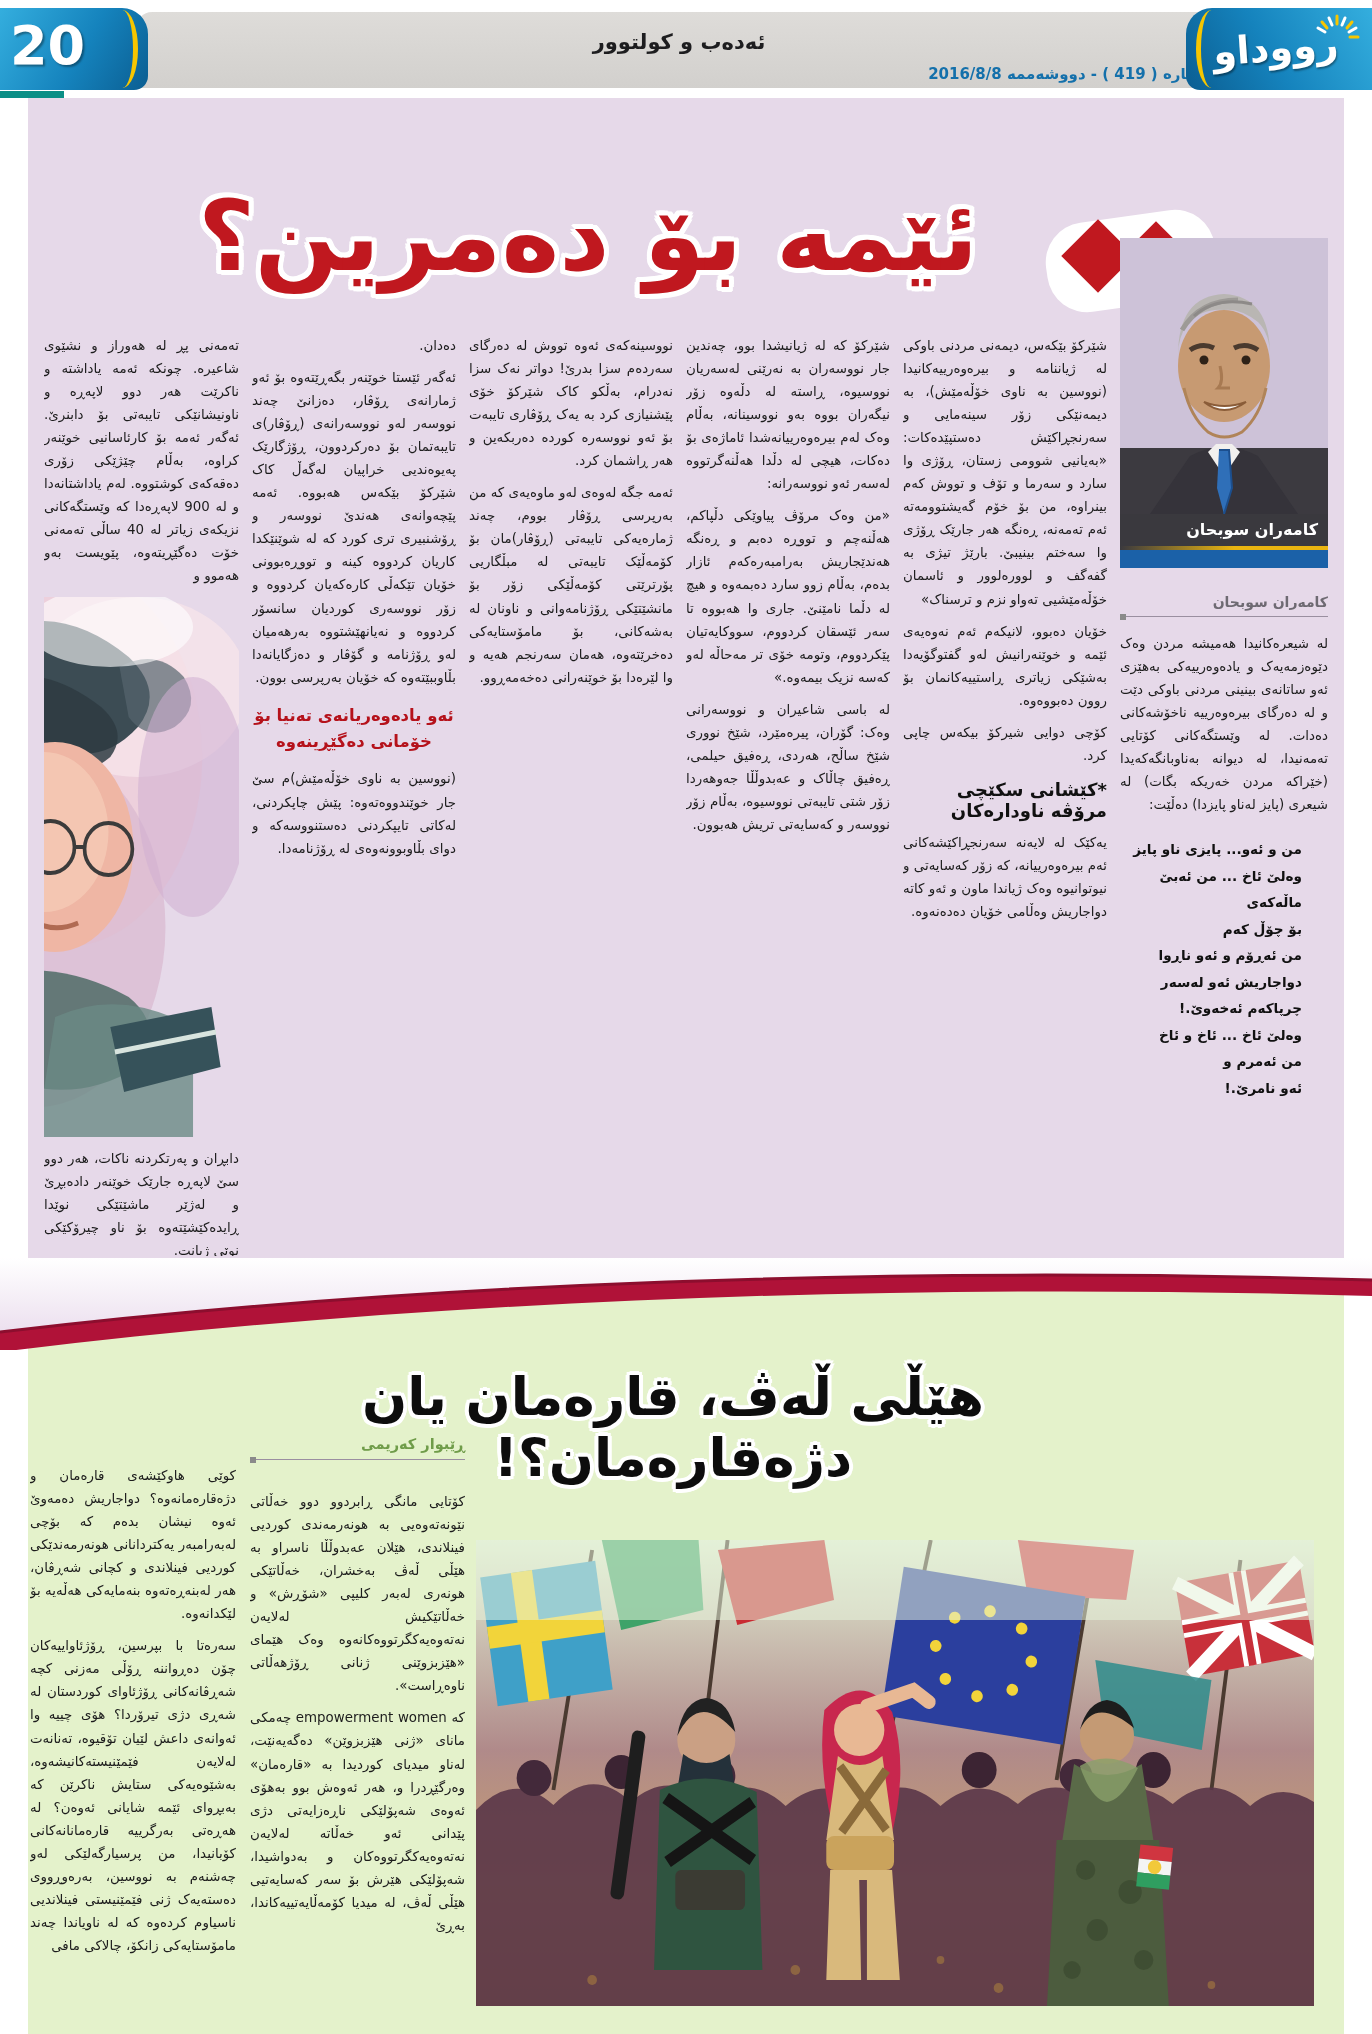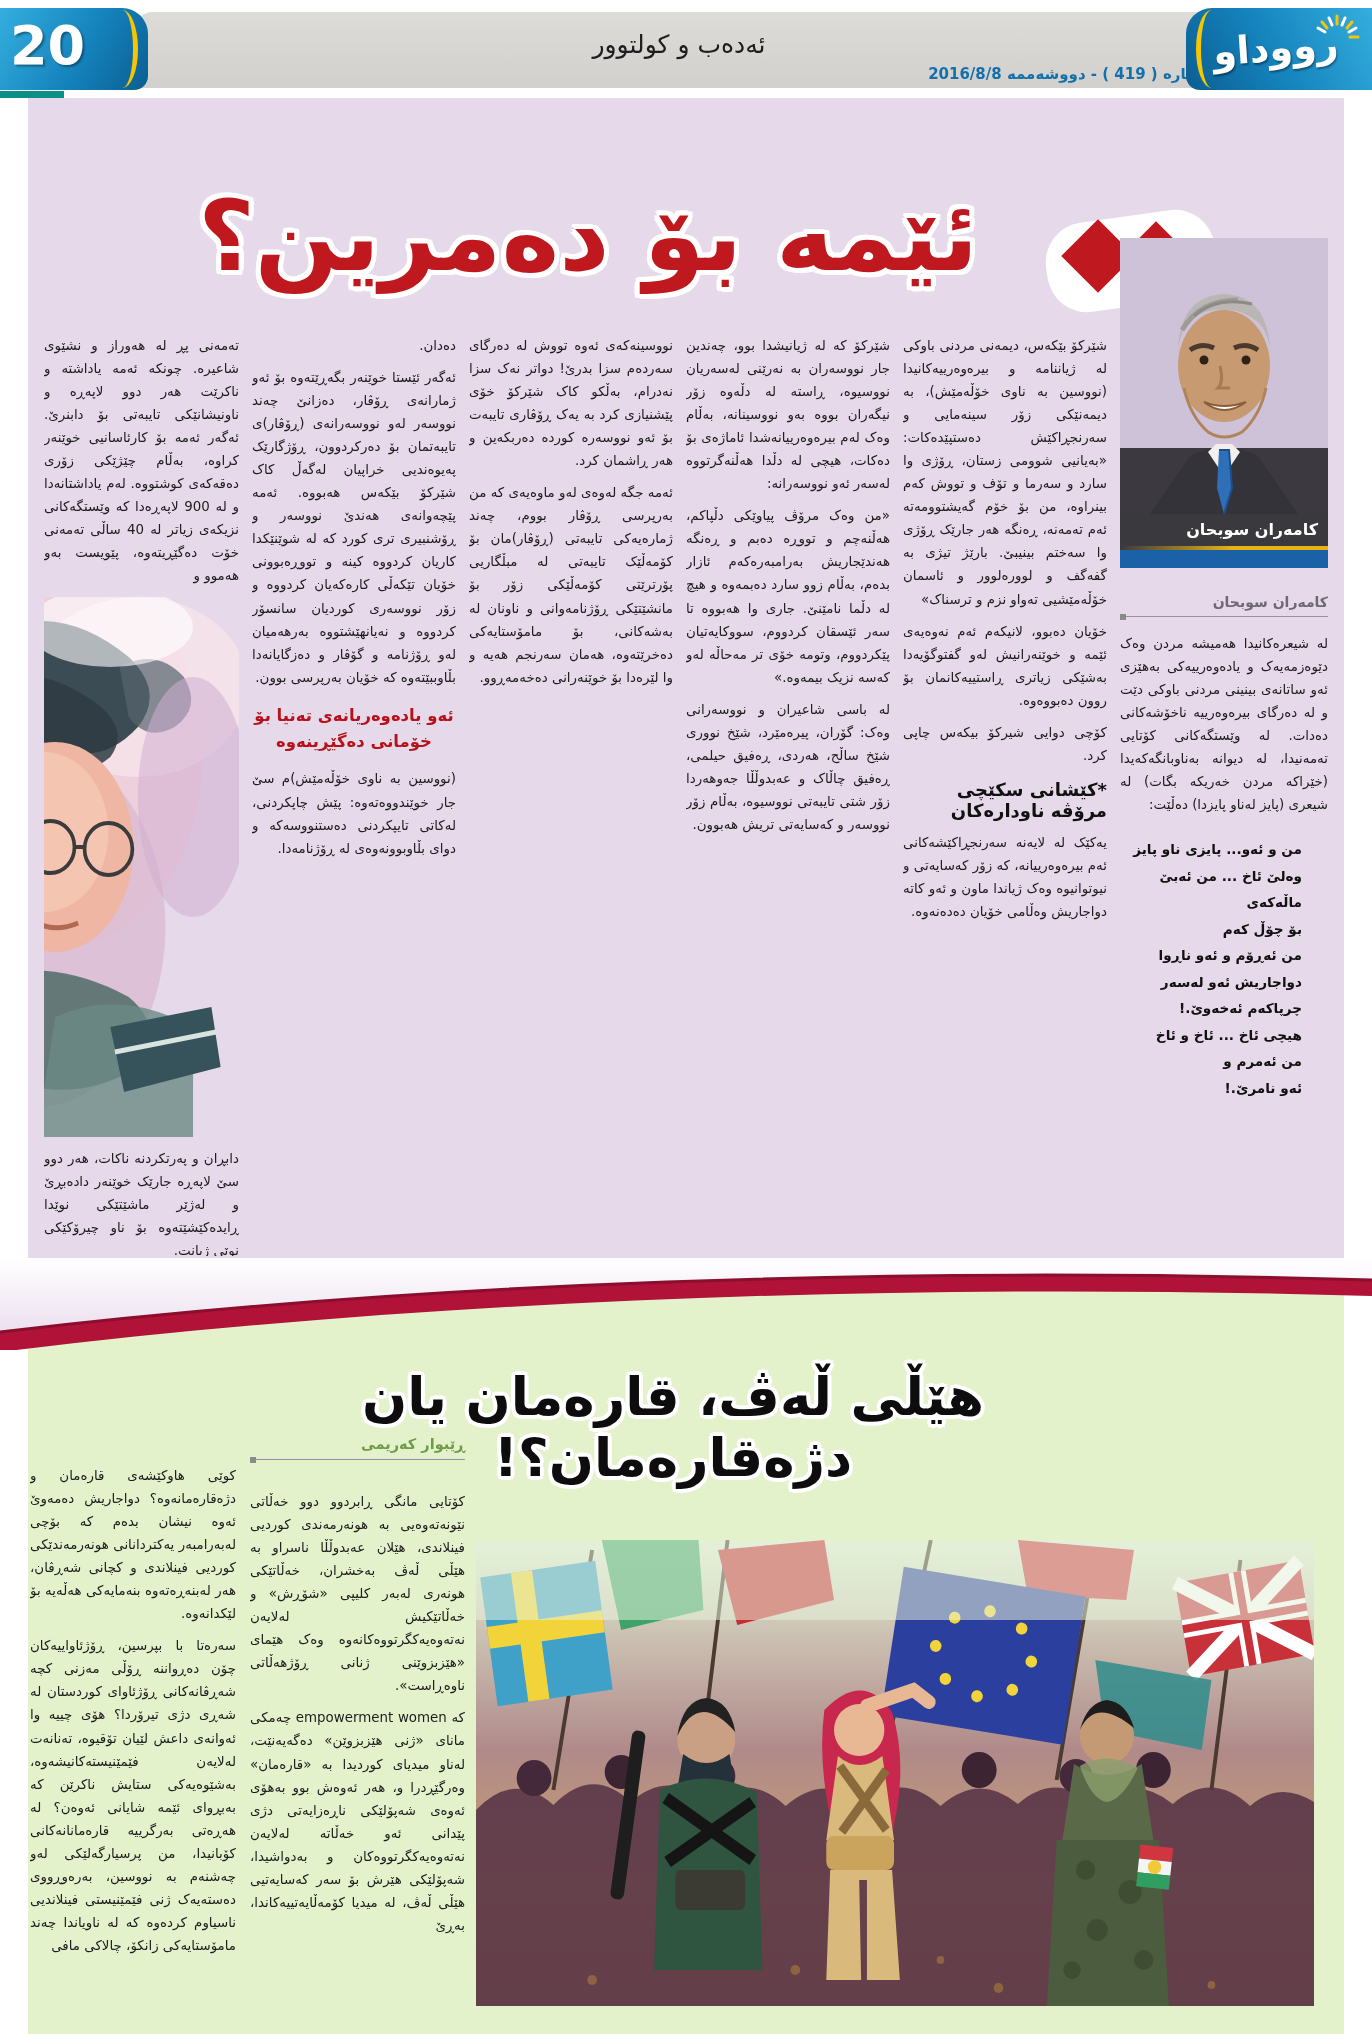--- a/index.html
+++ b/index.html
@@ -3,21 +3,21 @@
 <meta charset="utf-8">
 <style>
   html,body{margin:0;padding:0;background:#fff;}
   body{width:1372px;height:2034px;position:relative;overflow:hidden;
        font-family:"DejaVu Sans","Liberation Sans",sans-serif;}
   
   .hdr{position:absolute;top:8px;left:0;right:0;height:82px;}
   .h-center{position:absolute;left:136px;right:150px;top:4px;bottom:2px;
     background:linear-gradient(#dedcd9,#d2d0cd);border-radius:16px 16px 0 0;}
   .h-sec-title{position:absolute;top:18px;left:0;right:0;text-align:center;
-    font-size:25px;font-weight:normal;color:#1d1d1f;}
+    font-size:21px;font-weight:bold;color:#1d1d1f;}
   .h-issue{position:absolute;bottom:5px;right:18px;font-size:15px;font-weight:bold;color:#1470ab;direction:rtl;}
   .h-left{position:absolute;left:0;top:0;bottom:0;width:148px;
     background:linear-gradient(120deg,#34aede 0%,#1583bd 55%,#0b5e92 100%);
     border-radius:0 26px 14px 0;}
   .h-left::after{content:"";position:absolute;right:10px;top:2px;bottom:2px;width:26px;
     border-right:5px solid #f7c600;border-radius:0 50% 50% 0;}
   .h-pagenum{position:absolute;left:10px;top:6px;font-size:54px;font-weight:bold;color:#fff;
     text-shadow:2px 2px 2px rgba(0,0,0,.35);}
   .h-teal{position:absolute;left:0;bottom:-8px;width:64px;height:7px;background:#0b8f86;}
   .h-right{position:absolute;right:0;top:0;bottom:0;width:186px;
@@ -147,21 +147,21 @@
         <div class="rule"></div>
       </div>
       <p class="p">لە شیعرەکانیدا هەمیشە مردن وەک دێوەزمەیەک و یادەوەرییەکی بەهێزی ئەو ساتانەی بینینی مردنی باوکی دێت و لە دەرگای بیرەوەرییە ناخۆشەکانی دەدات. لە وێستگەکانی کۆتایی تەمەنیدا، لە دیوانە بەناوبانگەکەیدا (خێراکە مردن خەریکە بگات) لە شیعری (پایز لەناو پایزدا) دەڵێت:</p>
       <div class="poem">
         <div class="poem-line">من و ئەو... پایزی ناو پایز</div>
         <div class="poem-line">وەلێ ئاخ ... من ئەبێ ماڵەکەی</div>
         <div class="poem-line">بۆ چۆڵ کەم</div>
         <div class="poem-line">من ئەڕۆم و ئەو ناڕوا</div>
         <div class="poem-line">دواجاریش ئەو لەسەر</div>
         <div class="poem-line">چرپاکەم ئەخەوێ.!</div>
-        <div class="poem-line">هیچی ئاخ ... ئاخ و ئاخ</div>
+        <div class="poem-line">وەلێ ئاخ ... ئاخ و ئاخ</div>
         <div class="poem-line">من ئەمرم و</div>
         <div class="poem-line">ئەو نامرێ.!</div>
       </div>
     </div>
 
     <div class="col col-t">
       <p class="p">شێرکۆ بێکەس، دیمەنی مردنی باوکی لە ژیاننامە و بیرەوەرییەکانیدا (نووسین بە ناوی خۆڵەمێش)، بە دیمەنێکی زۆر سینەمایی و سەرنجڕاکێش دەستپێدەکات: «بەیانیی شوومی زستان، ڕۆژی وا سارد و سەرما و تۆف و تووش کەم بینراوە، من بۆ خۆم گەیشتوومەتە ئەم تەمەنە، ڕەنگە هەر جارێک ڕۆژی وا سەختم بینیبێ. بارێژ تیژی بە گفەگف و لوورەلوور و ئاسمان خۆڵەمێشیی تەواو نزم و ترسناک»</p>
       <p class="p">خۆیان دەبوو، لانیکەم ئەم نەوەیەی ئێمە و خوێنەرانیش لەو گفتوگۆیەدا بەشێکی زیاتری ڕاستییەکانمان بۆ روون دەبووەوە.</p>
       <p class="p">کۆچی دوایی شیرکۆ بیکەس چاپی کرد.</p>
       <div class="subhead-blk">*کێشانی سکێچی مرۆڤە ناودارەکان</div>

